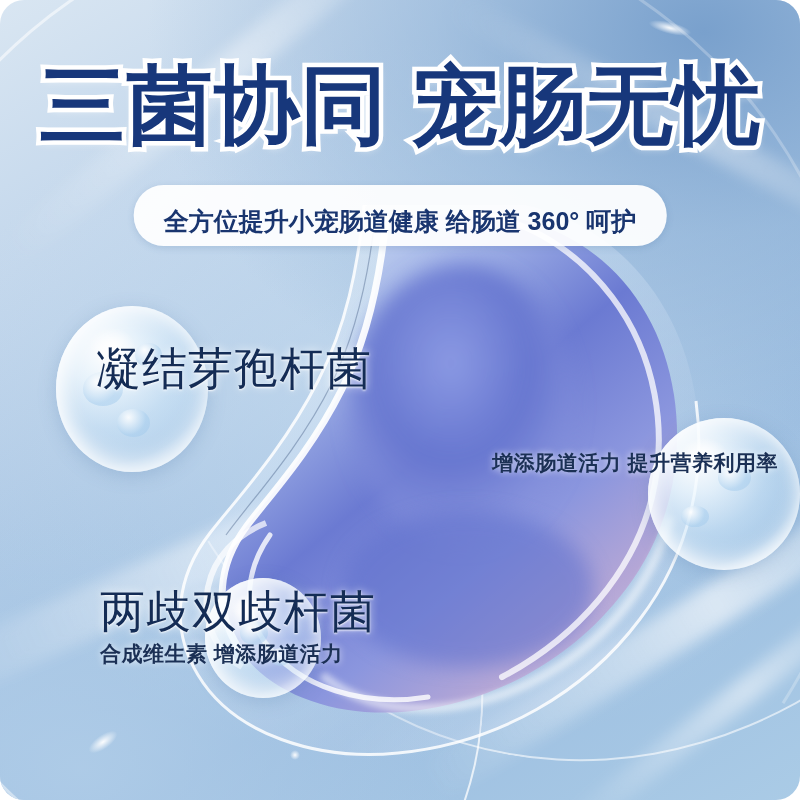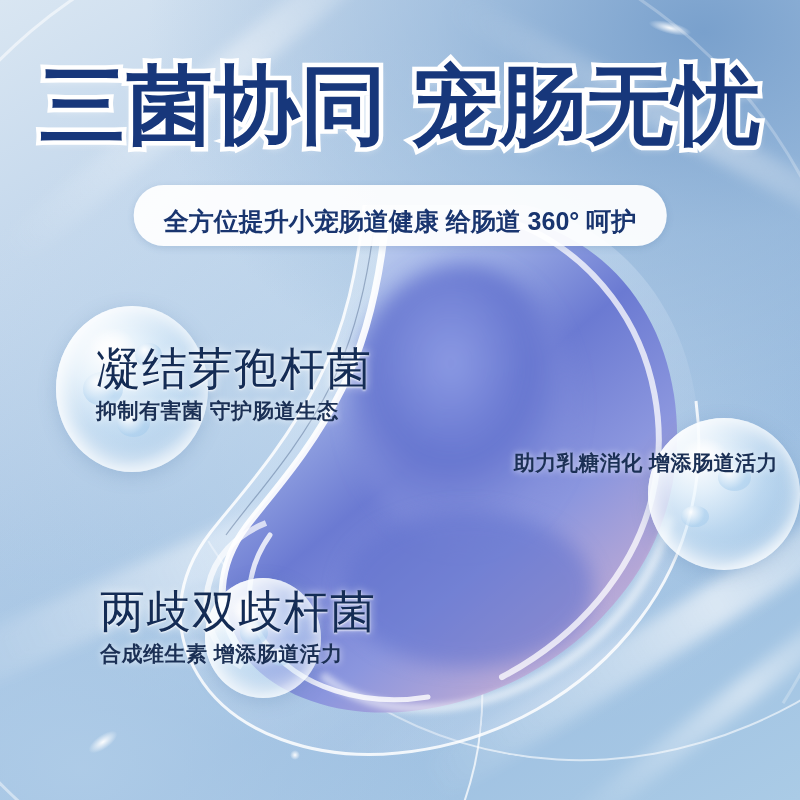--- a/index.html
+++ b/index.html
@@ -7,20 +7,21 @@
     padding: 0;
     background: #ffffff;
   }
   #poster {
     position: relative;
     width: 800px;
     height: 800px;
     overflow: hidden;
     font-family: "Liberation Sans", "DejaVu Sans", sans-serif;
     background: linear-gradient(150deg, #d9e6f2 0%, #c3d7ec 22%, #a9c6e4 48%, #9bbde0 70%, #aacbe6 100%);
+    border-radius: 24px;
   }
 
   
   .bg-layer { position: absolute; pointer-events: none; }
 
   .bg-tint-tr {
     inset: 0;
     background:
       radial-gradient(120% 90% at 88% 4%, rgba(118,158,203,0.95) 0%, rgba(140,176,214,0.55) 28%, rgba(170,199,226,0.0) 58%),
       radial-gradient(80% 60% at 10% 96%, rgba(176,205,232,0.85) 0%, rgba(176,205,232,0.0) 60%),
@@ -295,25 +296,24 @@
     <div class="bubble-inner-dot" style="left:30%; top:36%; width:24%; height:20%;"></div>
     <div class="bubble-inner-dot" style="left:56%; top:58%; width:18%; height:15%;"></div>
   </div>
 
   <div id="headline">三菌协同 宠肠无忧</div>
 
   <div id="subtitle-pill">全方位提升小宠肠道健康 给肠道 360° 呵护</div>
 
   <div class="callout" id="callout-coagulans">
     <div class="c-title">凝结芽孢杆菌</div>
-    <div class="c-desc">抑制有害菌 守护肠道生态</div>
   </div>
 
   <div class="callout" id="callout-thermophilus">
-    <div class="c-desc">助力乳糖消化 增添肠道活力</div>
+    <div class="c-desc">增添肠道活力 提升营养利用率</div>
   </div>
 
   <div class="callout" id="callout-bifidum">
     <div class="c-title">两歧双歧杆菌</div>
     <div class="c-desc">合成维生素 增添肠道活力</div>
   </div>
 
 </div>
 
 </body></html>

